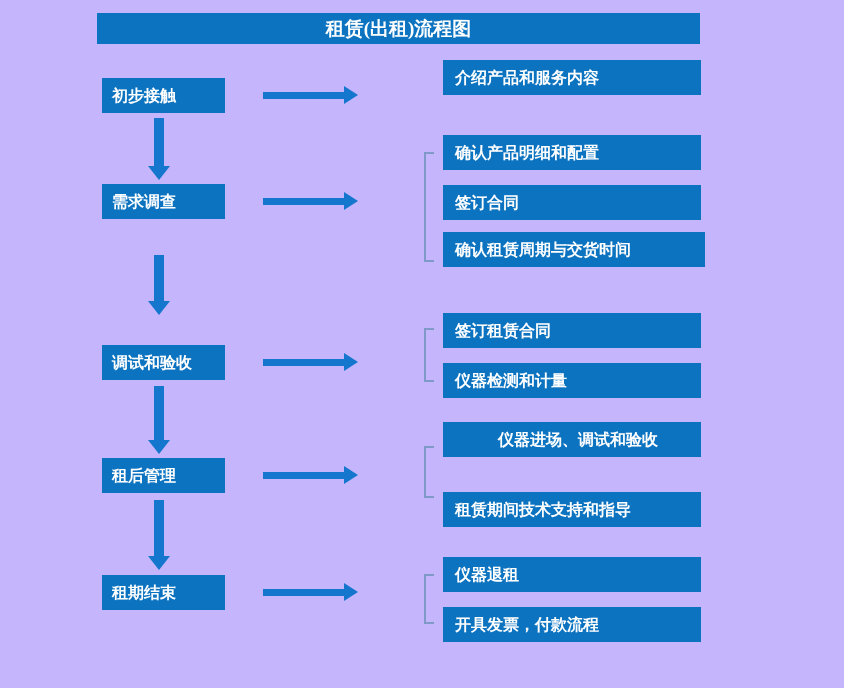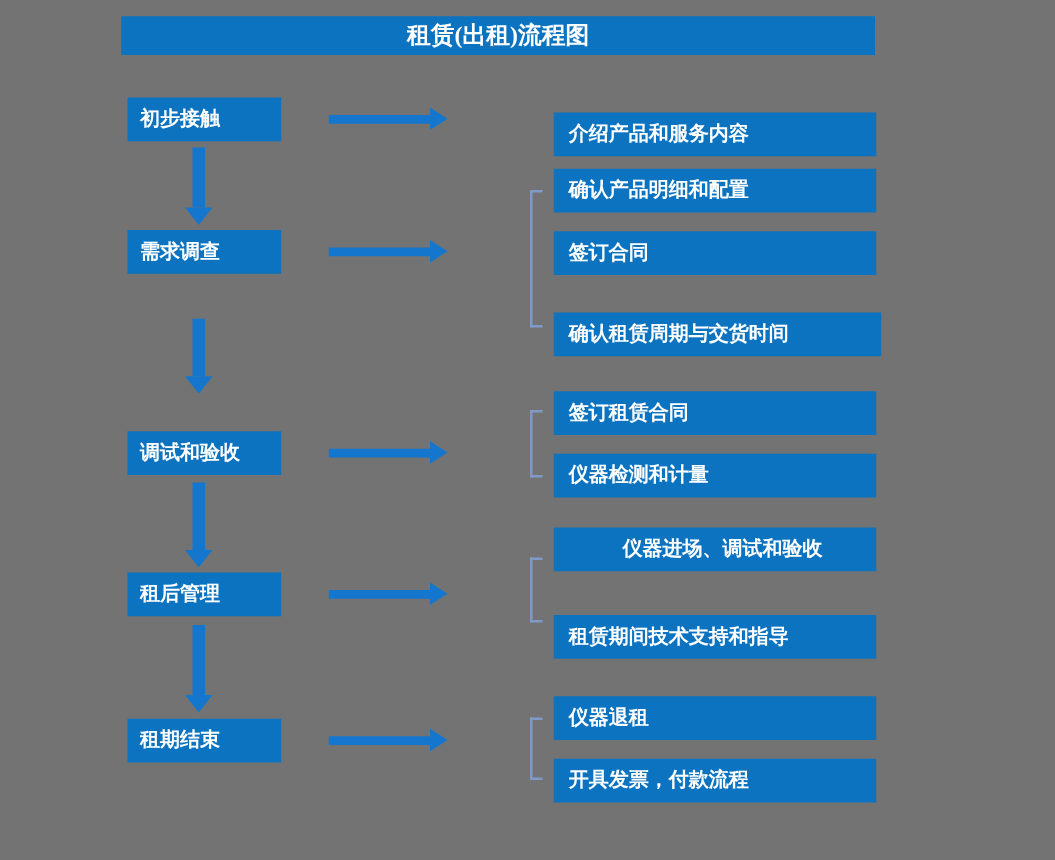--- a/index.html
+++ b/index.html
@@ -3,21 +3,21 @@
 <meta charset="utf-8">
 <style>
   * { margin:0; padding:0; box-sizing:border-box; }
   html,body { background:#ffffff; }
   body {
     width:844px; height:688px;
     font-family:"Liberation Serif","DejaVu Serif",serif;
   }
   .canvas {
     position:relative; width:844px; height:688px;
-    background:#737373; overflow:hidden;
+    background:#c4b5fd; overflow:hidden;
   }
   .title-bar {
     position:absolute; left:97px; top:13px; width:603px; height:31px;
     background:var(--primary,#0c73c0); color:#ffffff;
     font-weight:bold; font-size:19px; line-height:31px; text-align:center;
     white-space:nowrap;
   }
   .bluebox {
     position:absolute; height:35px; line-height:35px;
     background:var(--primary,#0c73c0); color:#ffffff;
@@ -99,24 +99,24 @@
   <div>
     <div class="harrow-shaft" style="top:589px;"></div>
     <div class="harrow-head" style="top:583px;"></div>
   </div>
 
   <div class="bracket" style="top:152px; height:110px;"></div>
   <div class="bracket" style="top:328px; height:54px;"></div>
   <div class="bracket" style="top:446px; height:52px;"></div>
   <div class="bracket" style="top:574px; height:50px;"></div>
 
-  <div class="bluebox detail" style="top:90px;">介绍产品和服务内容</div>
+  <div class="bluebox detail" style="top:60px;">介绍产品和服务内容</div>
   <div class="bluebox detail" style="top:135px;">确认产品明细和配置</div>
   <div class="bluebox detail" style="top:185px;">签订合同</div>
-  <div class="bluebox detail" style="top:250px; width:262px;">确认租赁周期与交货时间</div>
+  <div class="bluebox detail" style="top:232px; width:262px;">确认租赁周期与交货时间</div>
   <div class="bluebox detail" style="top:363px;">仪器检测和计量</div>
   <div class="bluebox detail" style="top:313px;">签订租赁合同</div>
   <div class="bluebox detail" style="top:422px;text-align:center;">仪器进场、调试和验收</div>
   <div class="bluebox detail" style="top:492px;">租赁期间技术支持和指导</div>
   <div class="bluebox detail" style="top:557px;">仪器退租</div>
   <div class="bluebox detail" style="top:607px;">开具发票，付款流程</div>
 
 </div>
 
 </body></html>

